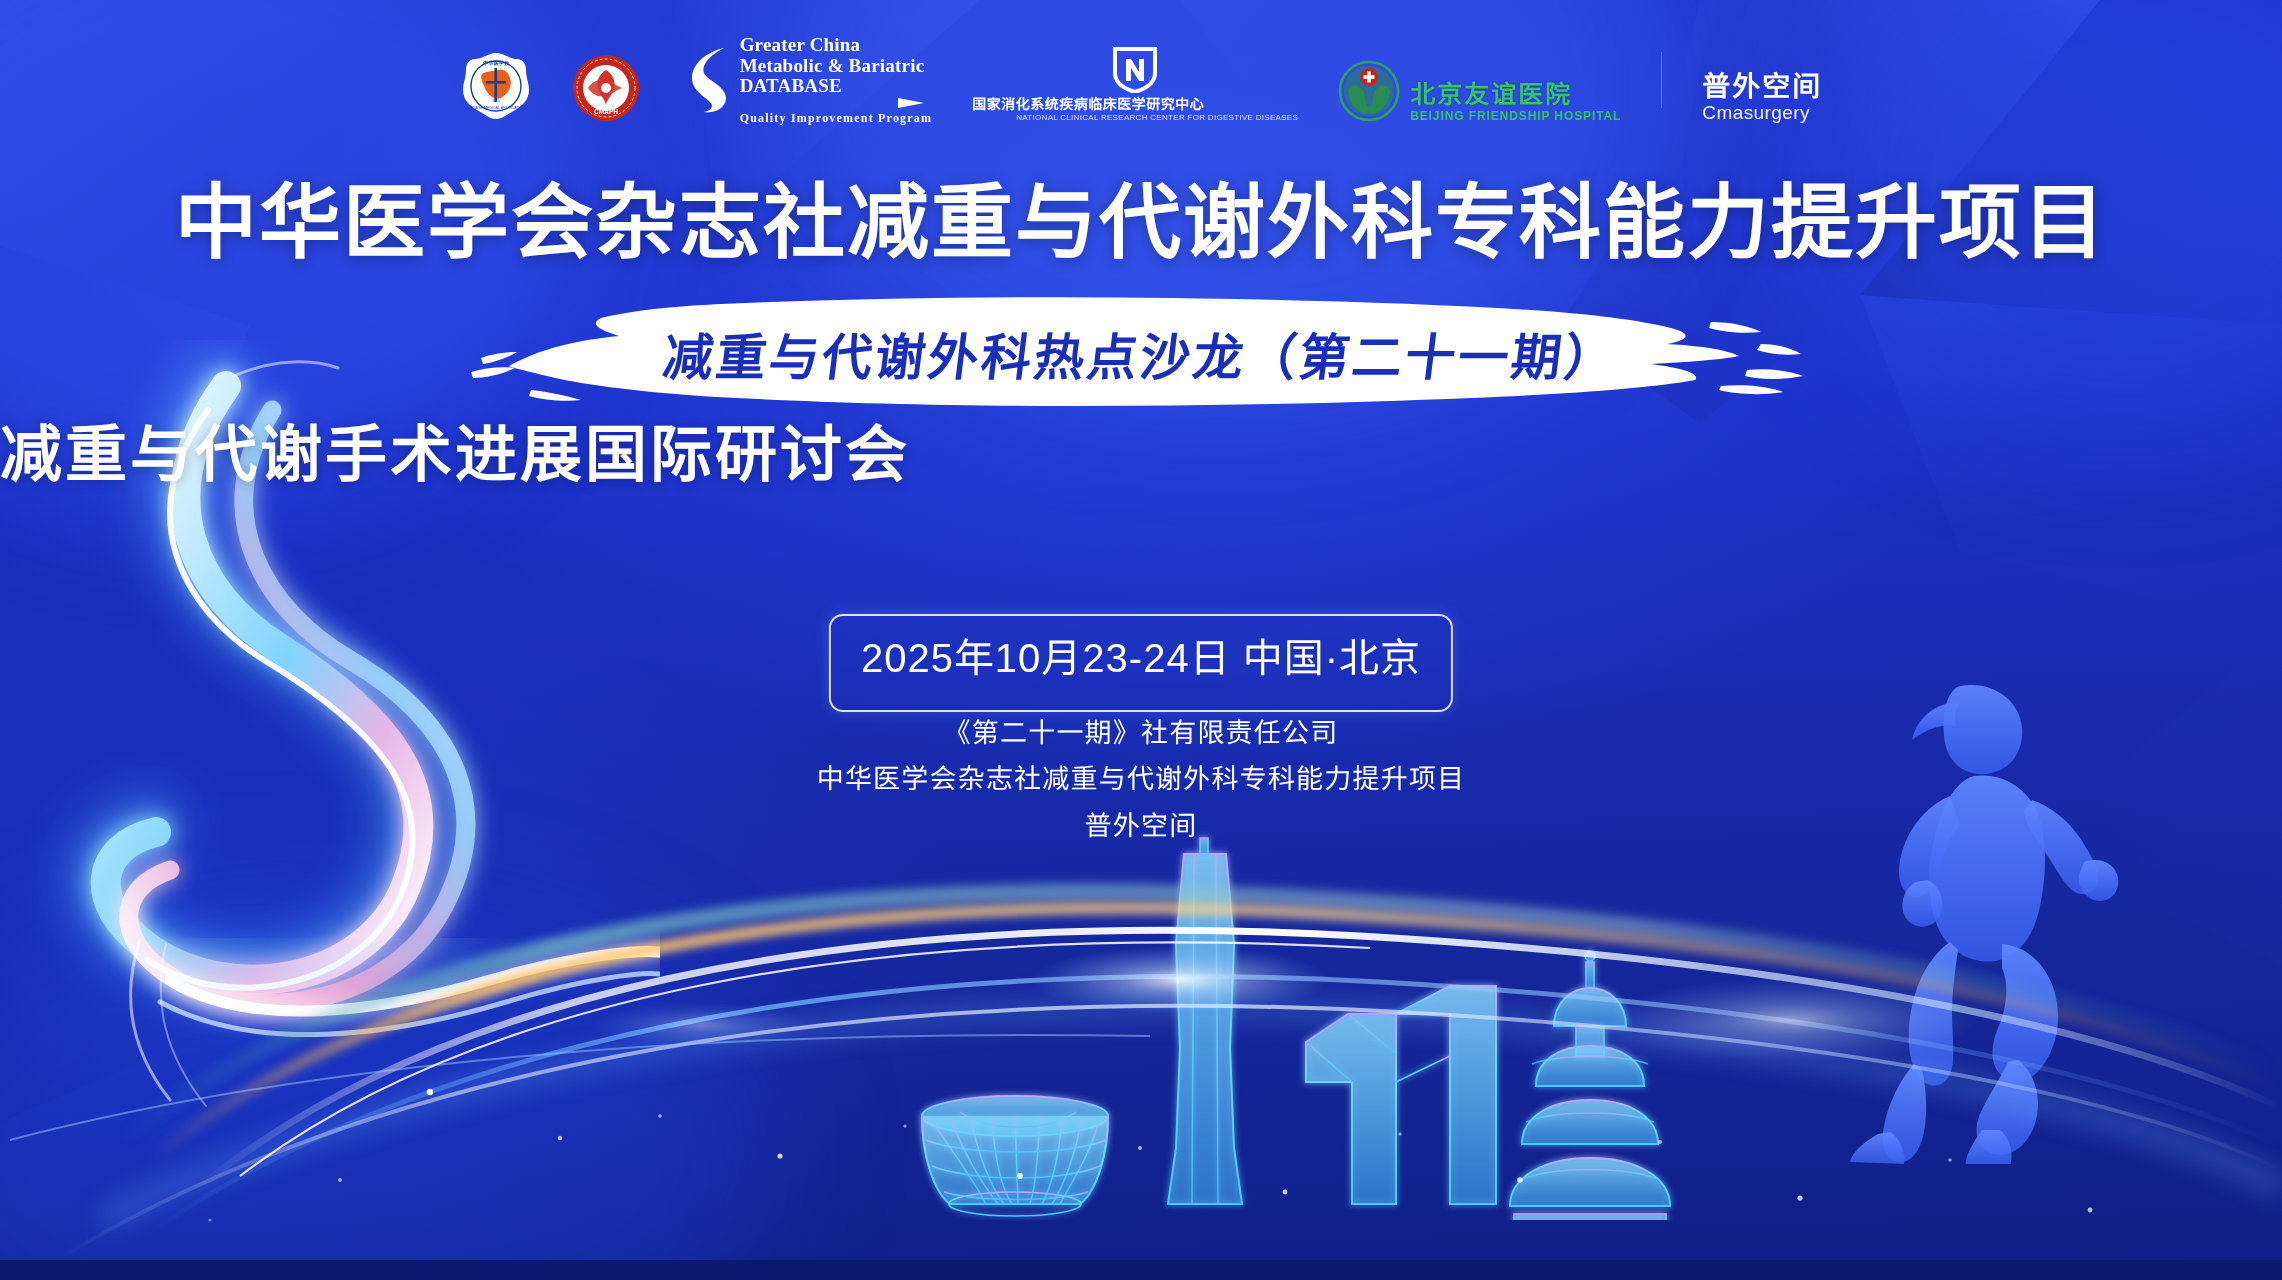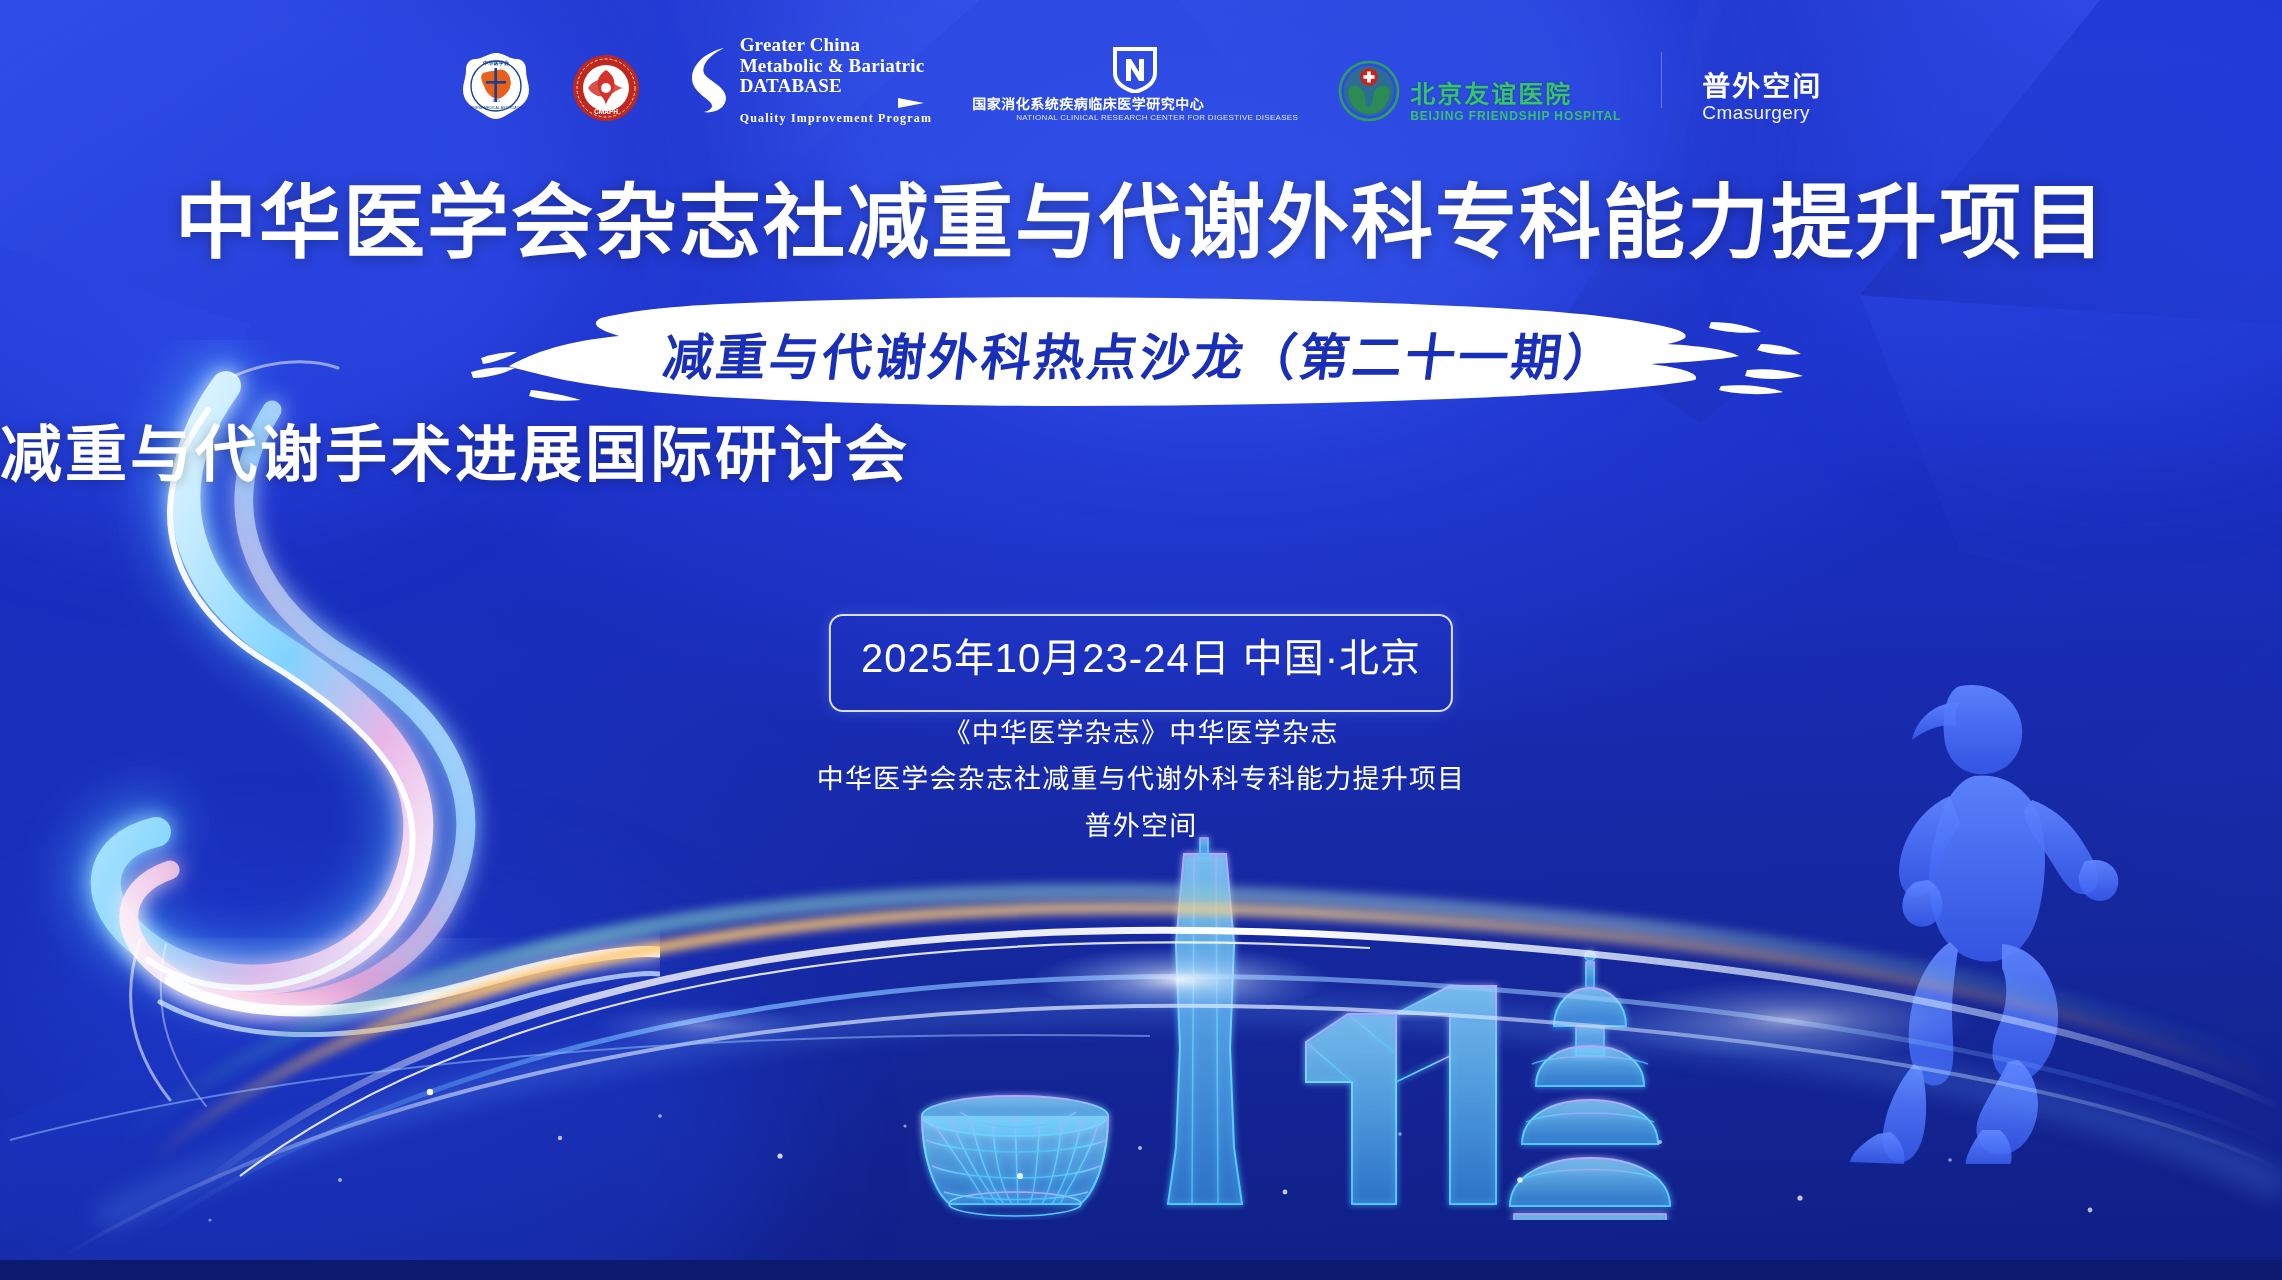--- a/index.html
+++ b/index.html
@@ -570,18 +570,18 @@
       </g>
     </svg>
     <div class="brush-text">减重与代谢外科热点沙龙（第二十一期）</div>
   </div>
 
   <div class="event-cn">减重与代谢手术进展国际研讨会</div>
 
   <div class="date-badge">2025年10月23-24日   中国·北京</div>
 
   <div class="orgs">
-    <div class="line">《中华医学杂志》中华医学杂志</div>
+    <div class="line">《第二十一期》社有限责任公司</div>
     <div class="line">中华医学会杂志社减重与代谢外科专科能力提升项目</div>
     <div class="line">普外空间</div>
   </div>
 
 </div>
 
 </body></html>

